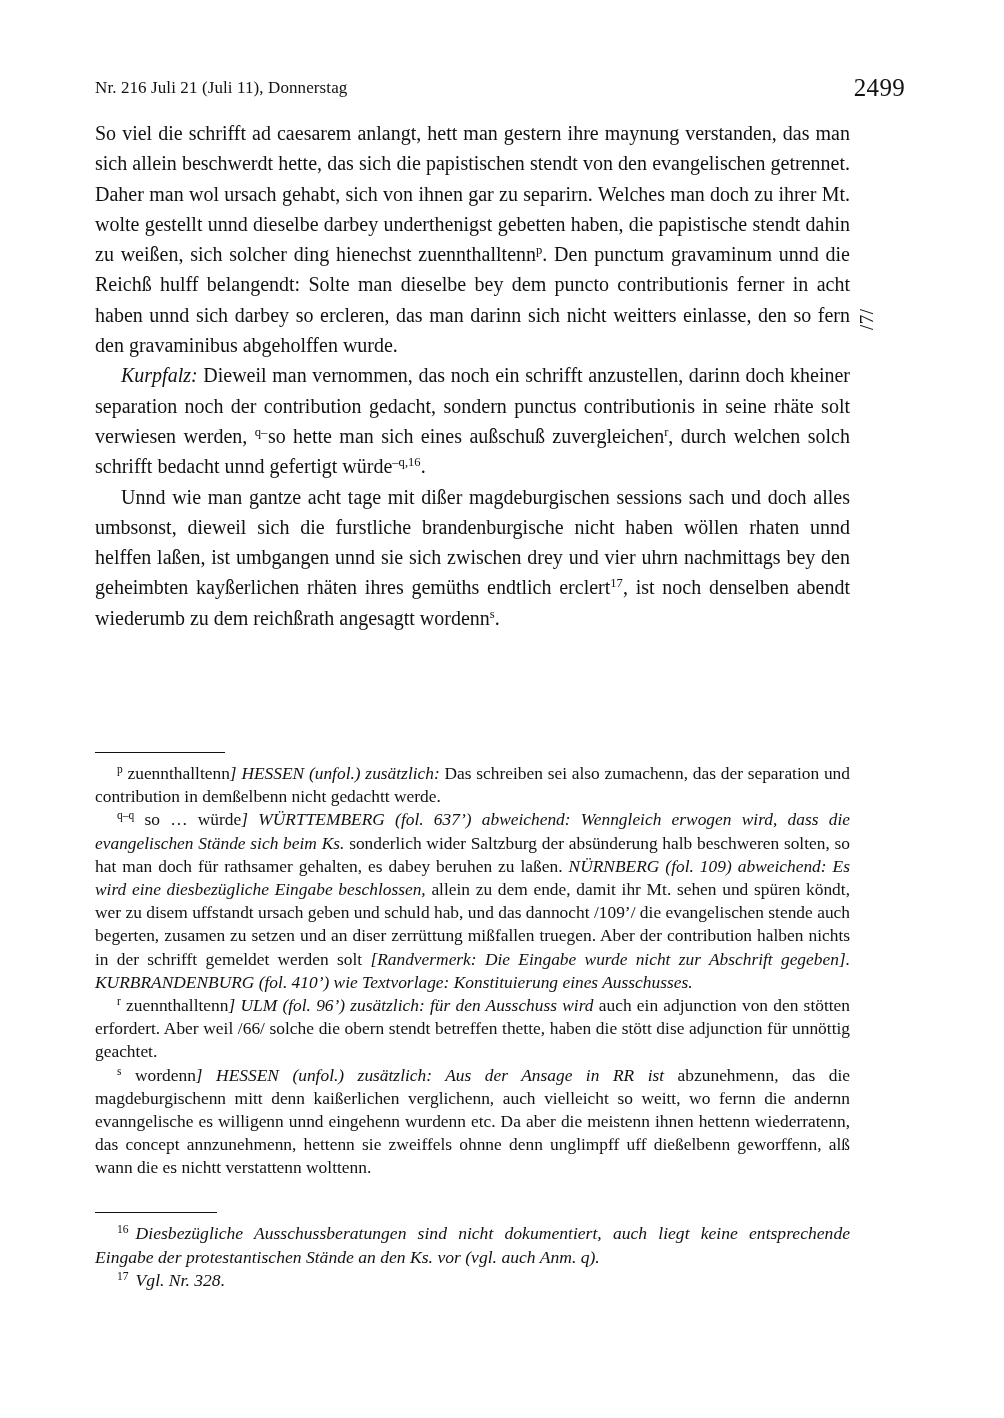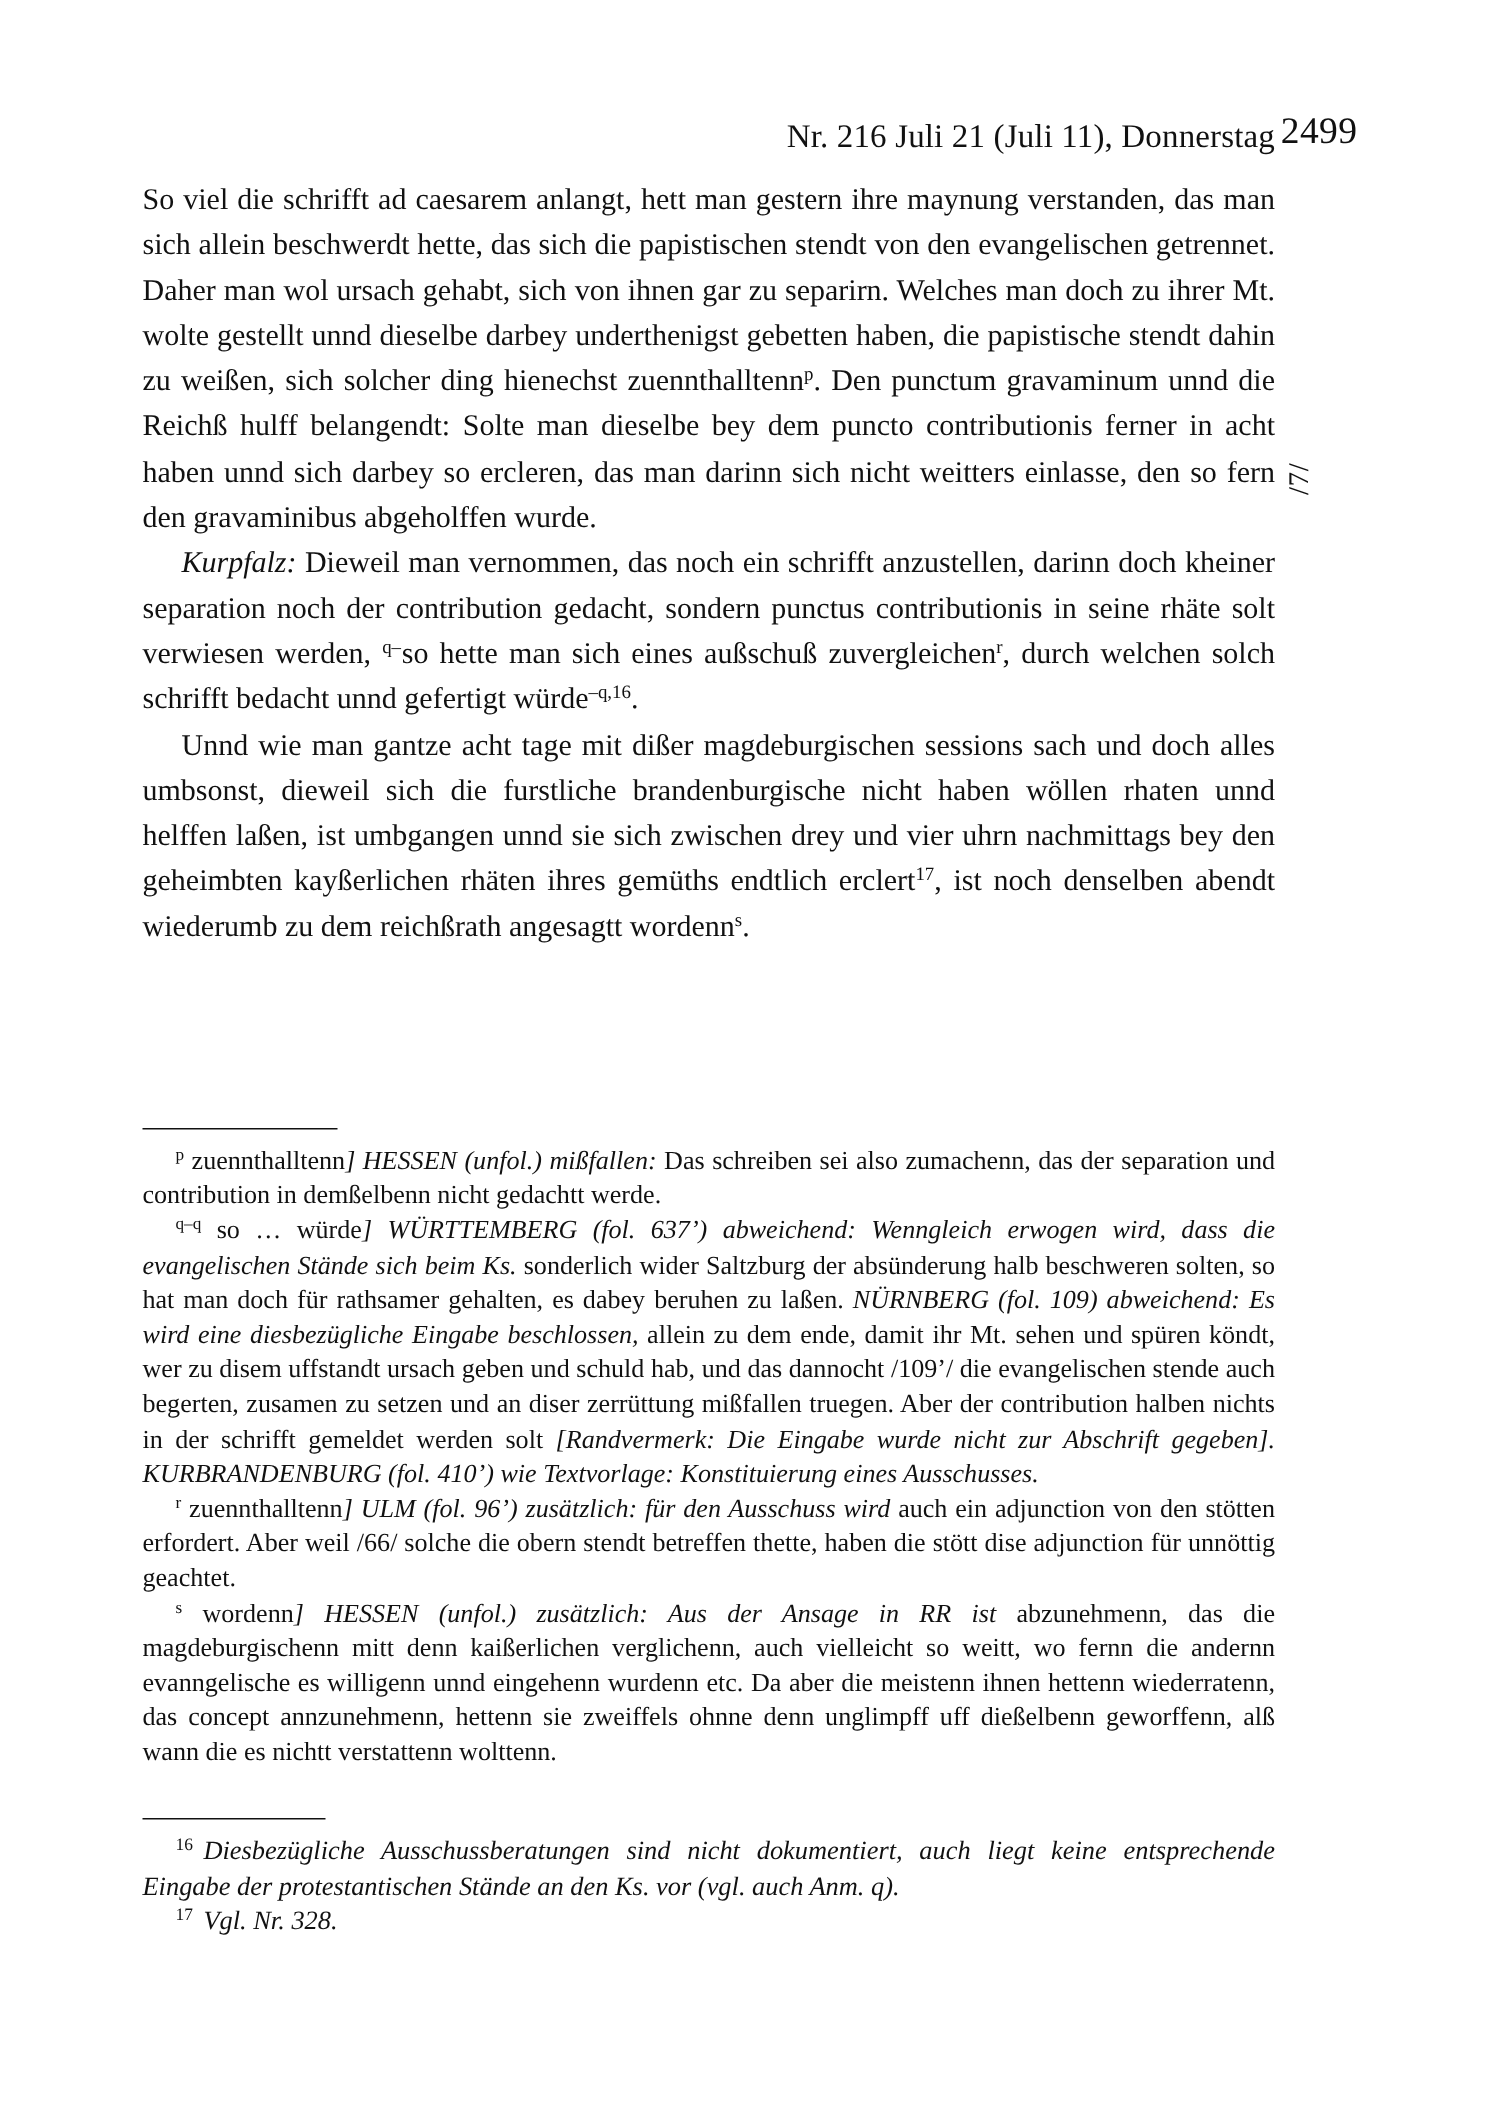--- a/index.html
+++ b/index.html
@@ -25,22 +25,22 @@
     position: absolute;
     top: 78px;
     left: 95px;
     width: 755px;
     height: 28px;
   }
   .running-head-title {
     position: absolute;
     left: 0;
     right: 0;
-    text-align: right;
-    font-size: 22px;
+    text-align: left;
+    font-size: 17px;
     letter-spacing: 0.1px;
     white-space: nowrap;
   }
   .running-head-pageno {
     position: absolute;
     right: -55px;
     top: -4px;
     font-size: 25px;
     letter-spacing: 0.3px;
   }
@@ -162,21 +162,21 @@
 
     <p class="para indent"><span>Unnd wie man gantze acht tage mit dißer magdeburgischen sessions sach und doch alles umbsonst, dieweil sich die furstliche brandenburgische nicht haben wöllen rhaten unnd helffen laßen, ist umbgangen unnd sie sich zwischen drey und vier uhrn nachmittags bey den geheimbten kayßerlichen rhäten ihres gemüths endtlich erclert</span><sup>17</sup><span>, ist noch denselben abendt wiederumb zu dem reichßrath angesagtt wordenn</span><sup>s</sup><span>.</span></p>
 
   </div>
 
   <div class="margin-mark">/7/</div>
 
   <div class="apparatus">
     <div class="apparatus-rule"></div>
 
-    <p class="fn"><sup>p</sup><span> zuennthalltenn</span><span class="it">]</span><span class="it"> HESSEN (unfol.) mißfallen:</span><span> Das schreiben sei also zumachenn, das der separation und contribution in demßelbenn nicht gedachtt werde.</span></p>
+    <p class="fn"><sup>p</sup><span> zuennthalltenn</span><span class="it">]</span><span class="it"> HESSEN (unfol.) zusätzlich:</span><span> Das schreiben sei also zumachenn, das der separation und contribution in demßelbenn nicht gedachtt werde.</span></p>
 
     <p class="fn"><sup>q–q</sup><span> so … würde</span><span class="it">]</span><span class="it"> WÜRTTEMBERG (fol. 637’) abweichend: Wenngleich erwogen wird, dass die evangelischen Stände sich beim Ks.</span><span> sonderlich wider Saltzburg der absünderung halb beschweren solten, so hat man doch für rathsamer gehalten, es dabey beruhen zu laßen. </span><span class="it">NÜRNBERG (fol. 109) abweichend: Es wird eine diesbezügliche Eingabe beschlossen,</span><span> allein zu dem ende, damit ihr Mt. sehen und spüren köndt, wer zu disem uffstandt ursach geben und schuld hab, und das dannocht /109’/ die evangelischen stende auch begerten, zusamen zu setzen und an diser zerrüttung mißfallen truegen. Aber der contribution halben nichts in der schrifft gemeldet werden solt </span><span class="it">[Randvermerk: Die Eingabe wurde nicht zur Abschrift gegeben]. KURBRANDENBURG (fol. 410’) wie Textvorlage: Konstituierung eines Ausschusses.</span></p>
 
     <p class="fn"><sup>r</sup><span> zuennthalltenn</span><span class="it">]</span><span class="it"> ULM (fol. 96’) zusätzlich: für den Ausschuss wird</span><span> auch ein adjunction von den stötten erfordert. Aber weil /66/ solche die obern stendt betreffen thette, haben die stött dise adjunction für unnöttig geachtet.</span></p>
 
     <p class="fn"><sup>s</sup><span> wordenn</span><span class="it">]</span><span class="it"> HESSEN (unfol.) zusätzlich: Aus der Ansage in RR ist</span><span> abzunehmenn, das die magdeburgischenn mitt denn kaißerlichen verglichenn, auch vielleicht so weitt, wo fernn die andernn evanngelische es willigenn unnd eingehenn wurdenn etc. Da aber die meistenn ihnen hettenn wiederratenn, das concept annzunehmenn, hettenn sie zweiffels ohnne denn unglimpff uff dießelbenn geworffenn, alß wann die es nichtt verstattenn wolttenn.</span></p>
   </div>
 
   <div class="notes">
     <div class="notes-rule"></div>

